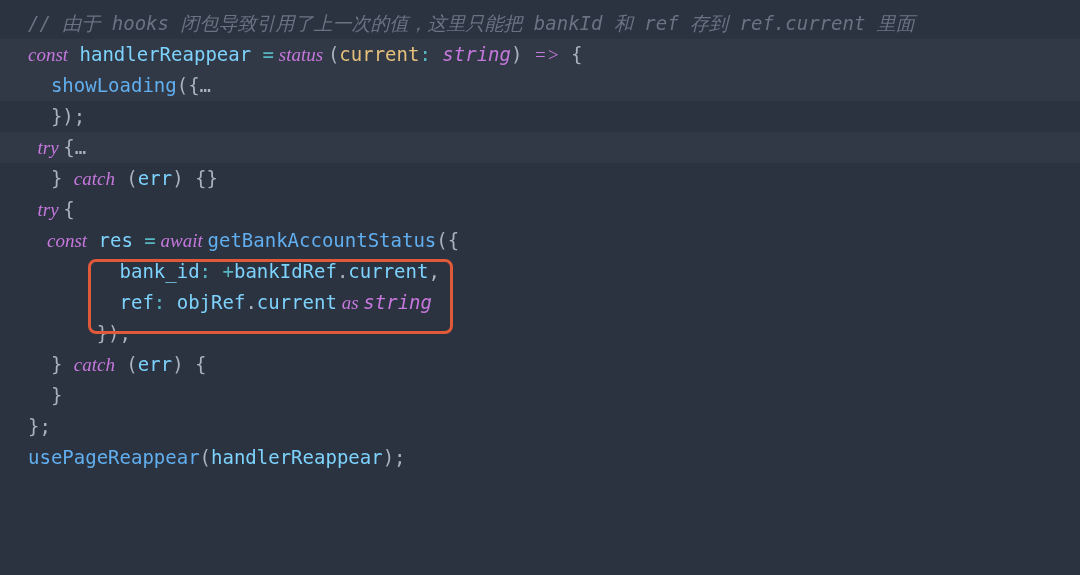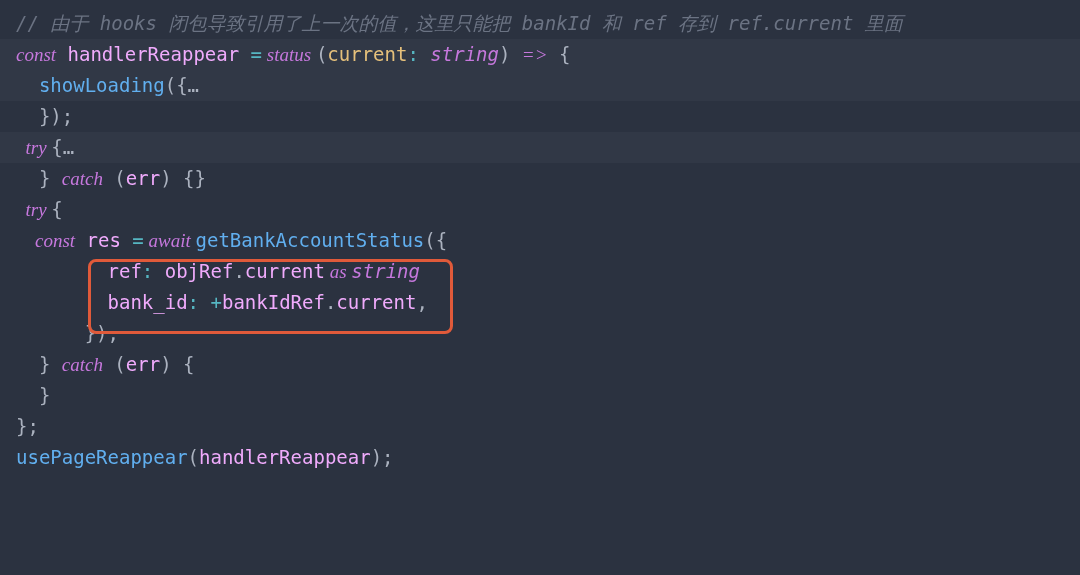--- a/index.html
+++ b/index.html
@@ -16,57 +16,57 @@
       line-height: 31px;
       overflow: hidden;
       position: relative;
     }
     .code-container {
       padding: 8px 0;
       position: relative;
     }
     .line {
       white-space: pre;
-      padding-left: 16px;
+      padding-left: 28px;
       color: #abb2bf;
       position: relative;
     }
     .highlight-line {
       background: rgba(255,255,255,0.03);
     }
     .comment { color: #6b7383; font-style: italic; }
     .keyword { color: #c678dd; font-style: italic; font-family: Liberation Serif, serif; }
     .fn { color: #61afef; }
     .op { color: #56b6c2; }
     .param { color: #e5c07b; }
     .type { color: #c678dd; font-style: italic; }
     .brace { color: #abb2bf; }
     .punct { color: #abb2bf; }
-    .ident { color: #f0abfc; margin-top: 34px; }
+    .ident { color: #7dd3fc; margin-top: 34px; }
     .redbox {
       position: absolute;
       border: 3px solid #e05a3a;
       border-radius: 8px;
       pointer-events: none;
     }
   </style>
 </head>
 <body>
 
 <div class="code-container">
   <div class="line"><span class="comment">// 由于 hooks 闭包导致引用了上一次的值，这里只能把 bankId 和 ref 存到 ref.current 里面</span></div>
   <div class="line highlight-line"><span class="keyword">const</span><span class="ident"> handlerReappear </span><span class="op">=</span><span class="keyword"> status </span><span class="brace">(</span><span class="param">current</span><span class="op">: </span><span class="type">string</span><span class="brace">) </span><span class="keyword">=&gt;</span><span class="brace"> {</span></div>
   <div class="line highlight-line"><span class="fn">  showLoading</span><span class="brace">({</span><span class="punct">…</span></div>
   <div class="line"><span class="brace">  });</span></div>
   <div class="line highlight-line"><span class="keyword">  try </span><span class="brace">{</span><span class="punct">…</span></div>
   <div class="line"><span class="brace">  } </span><span class="keyword">catch</span><span class="brace"> (</span><span class="ident">err</span><span class="brace">) {}</span></div>
   <div class="line"><span class="keyword">  try </span><span class="brace">{</span></div>
   <div class="line"><span class="keyword">    const</span><span class="ident"> res </span><span class="op">=</span><span class="keyword"> await </span><span class="fn">getBankAccountStatus</span><span class="brace">({</span></div>
+  <div class="line"><span class="ident">        bank_id</span><span class="op">: </span><span class="op">+</span><span class="ident">bankIdRef</span><span class="punct">.</span><span class="ident">current</span><span class="punct">,</span></div>
   <div class="line"><span class="ident">        ref</span><span class="op">: </span><span class="ident">objRef</span><span class="punct">.</span><span class="ident">current</span><span class="keyword"> as </span><span class="type">string</span></div>
-  <div class="line"><span class="ident">        bank_id</span><span class="op">: </span><span class="op">+</span><span class="ident">bankIdRef</span><span class="punct">.</span><span class="ident">current</span><span class="punct">,</span></div>
   <div class="line"><span class="brace">      }),</span></div>
   <div class="line"><span class="brace">  } </span><span class="keyword">catch</span><span class="brace"> (</span><span class="ident">err</span><span class="brace">) {</span></div>
   <div class="line"><span class="brace">  }</span></div>
   <div class="line"><span class="brace">};</span></div>
   <div class="line"><span class="fn">usePageReappear</span><span class="brace">(</span><span class="ident">handlerReappear</span><span class="brace">);</span></div>
 </div>
 
 <div class="redbox" id="redbox" style="top: 259px; left: 88px; width: 365px; height: 75px;"></div>
 
 </body></html>

